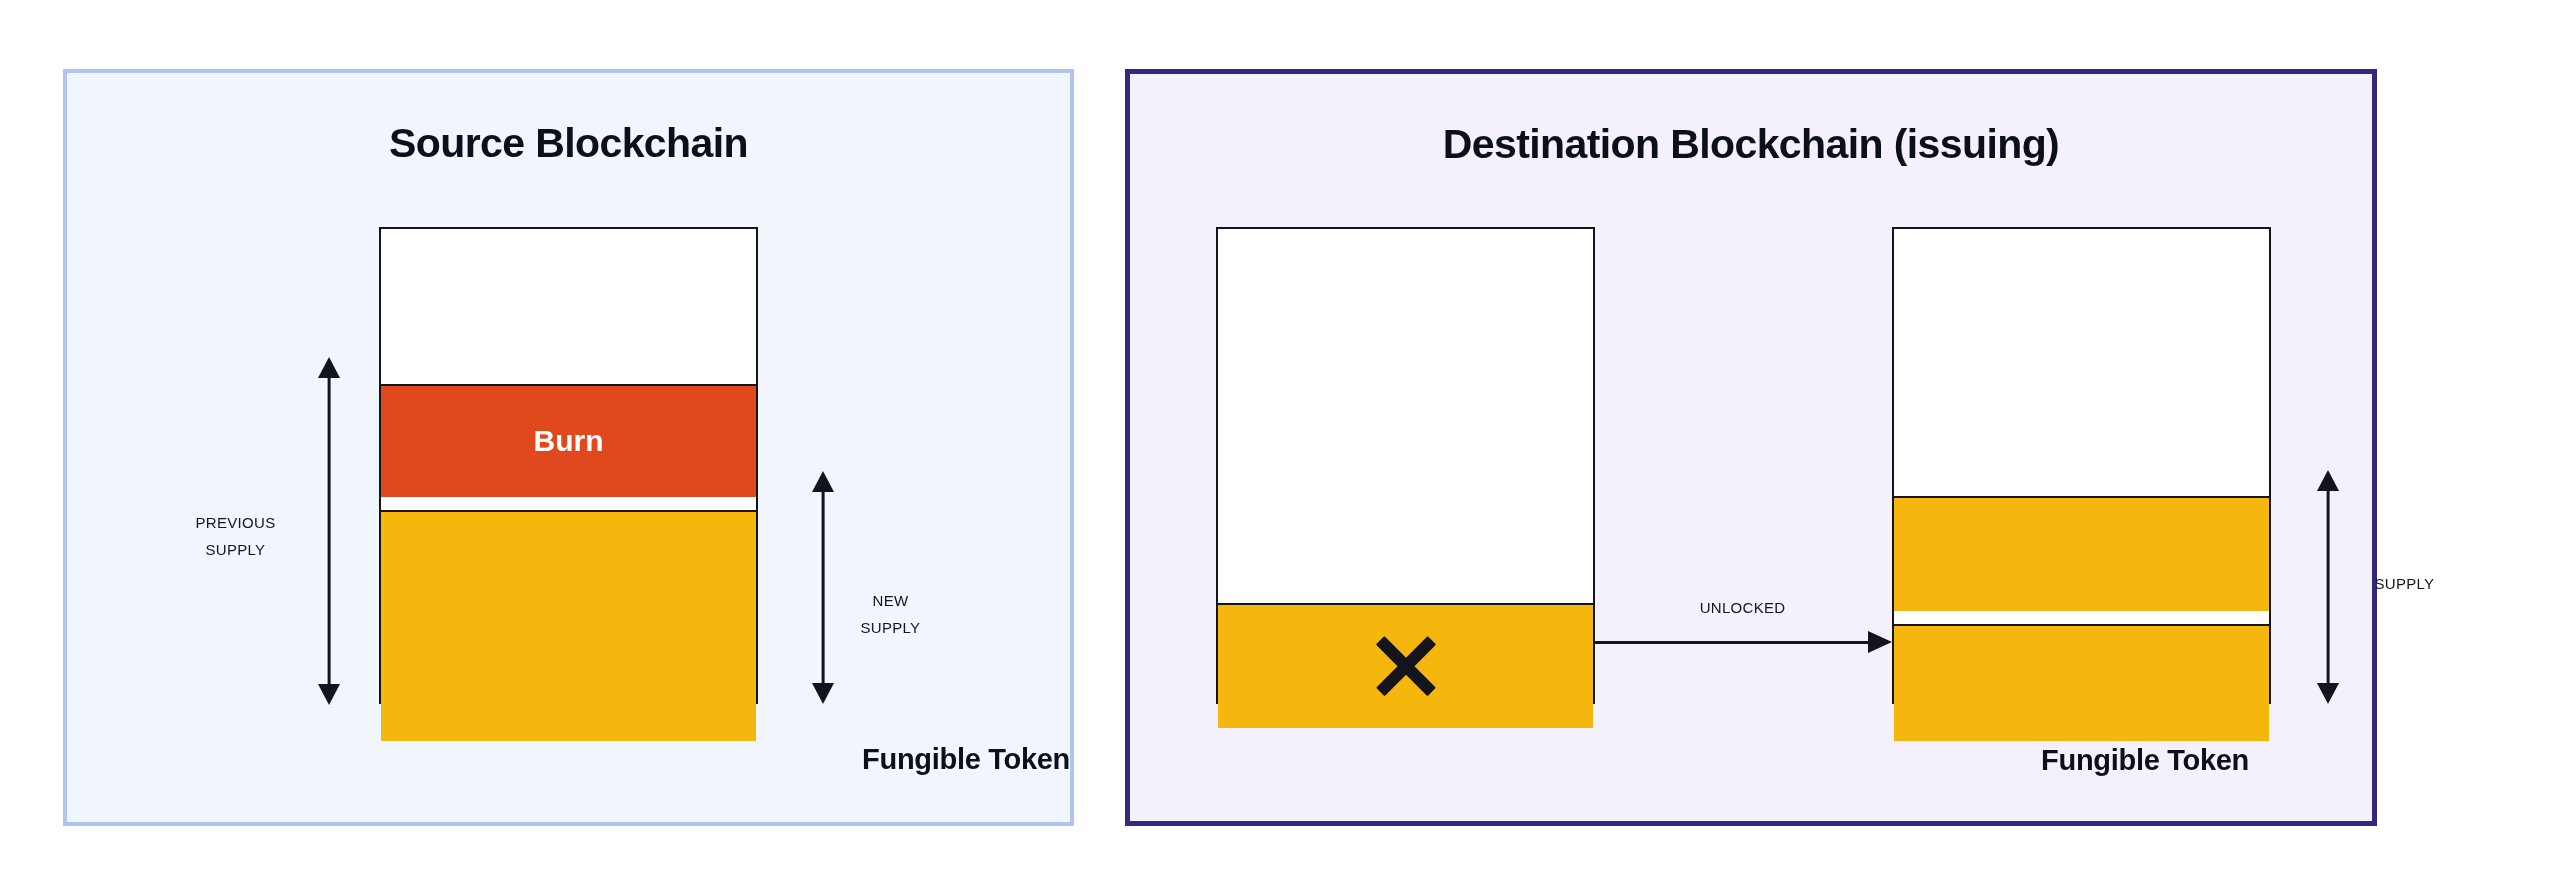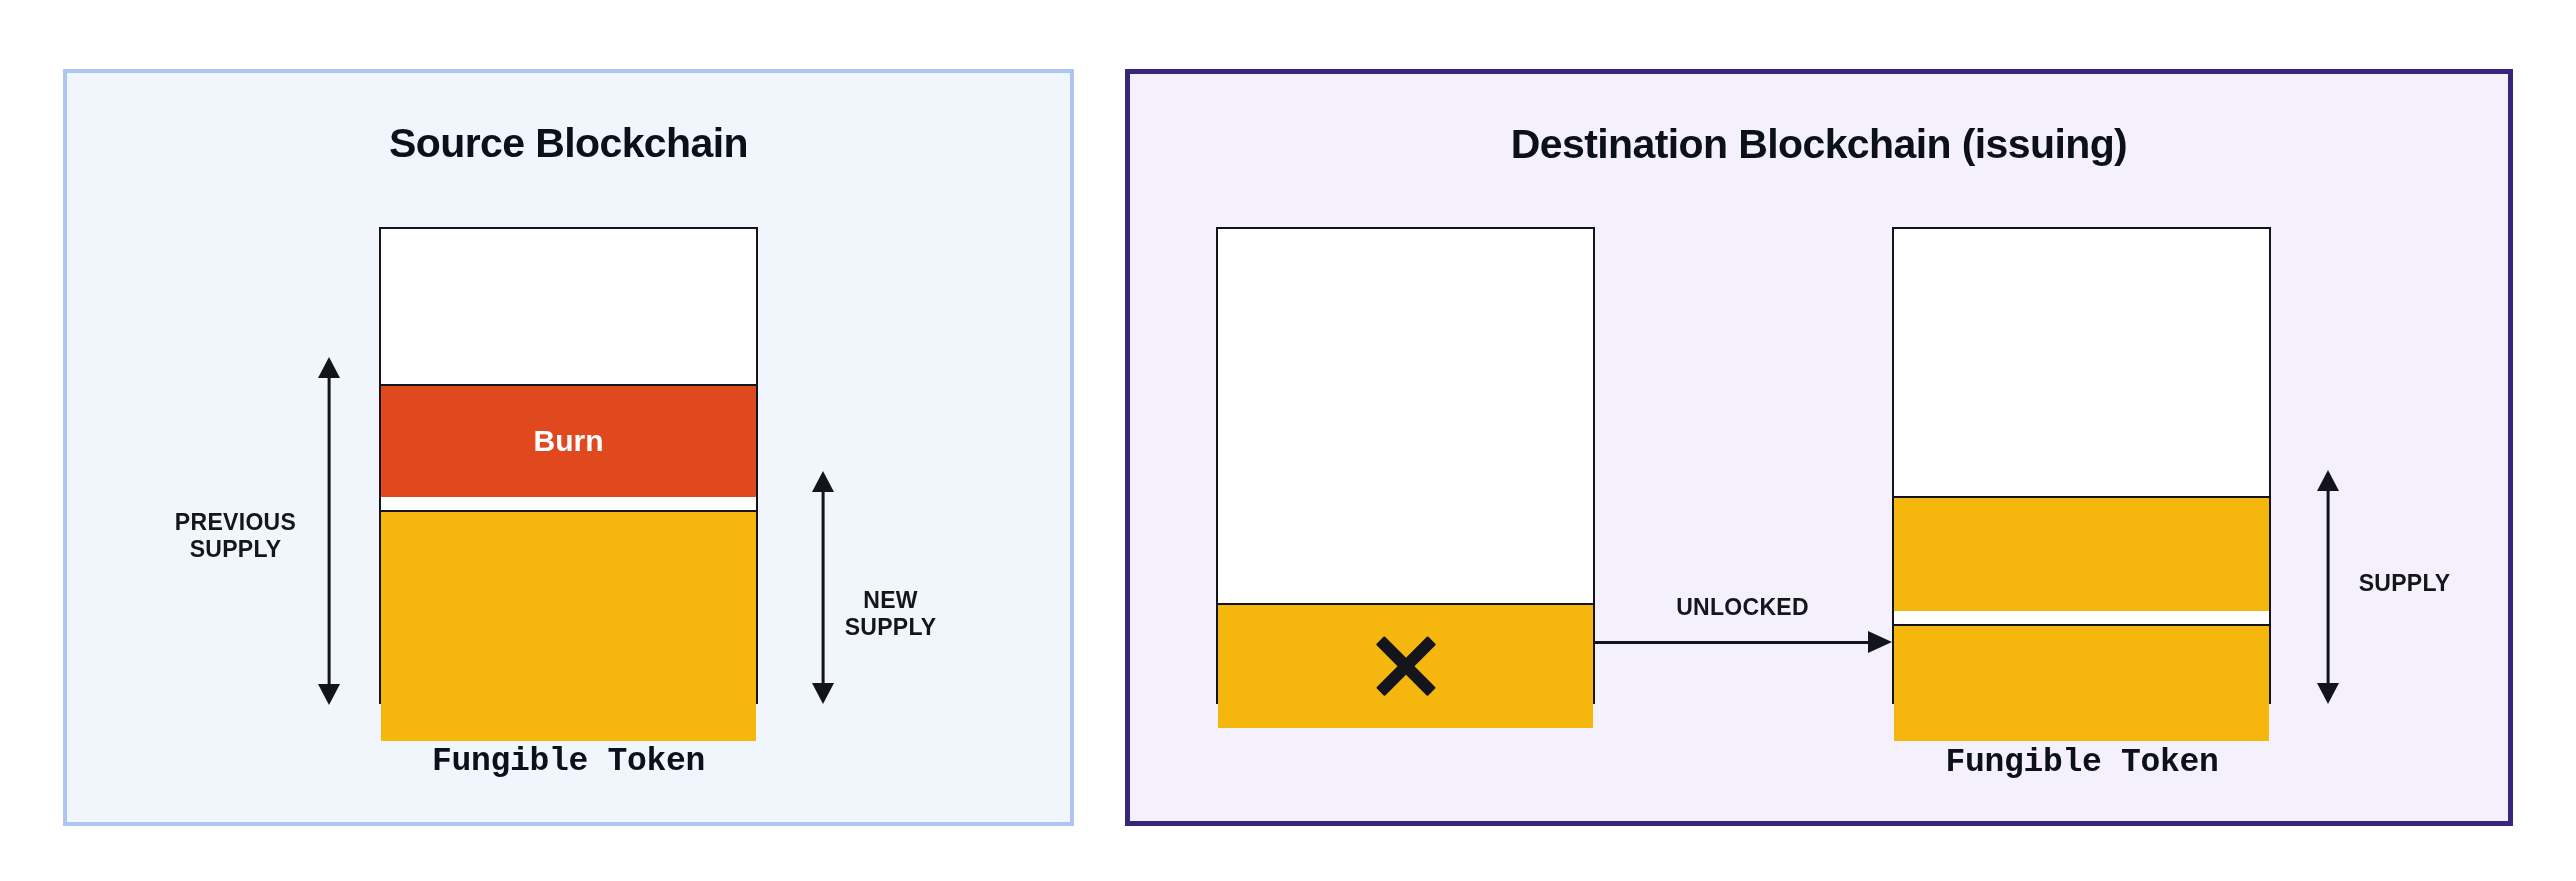--- a/index.html
+++ b/index.html
@@ -8,48 +8,47 @@
     font-family:"Liberation Sans","DejaVu Sans",sans-serif;
     color:var(--text-dark,#0c1018);
   }
   .panel{position:absolute;top:69px;height:757px;box-sizing:border-box;}
   .panel.source{
     left:63px;width:1011px;
     background:var(--source-panel-bg,#f1f5fc);
     border:4.5px solid var(--source-panel-border,#aec5f1);
   }
   .panel.destination{
-    left:1125px;width:1388px;
+    left:1125px;width:1252px;
     background:var(--destination-panel-bg,#f4f1fc);
     border:5.6px solid var(--destination-panel-border,#38257e);
   }
   .panel-title{
     position:absolute;left:0;right:0;top:49px;text-align:center;
     font-size:41px;font-weight:700;letter-spacing:-0.6px;line-height:1.05;
     color:var(--text-dark,#0c1018);
   }
   .bar{
     position:absolute;box-sizing:border-box;
     border:2.8px solid var(--outline-black,#14151c);
     background:#fff;
   }
   .bar .seg{box-sizing:border-box;width:100%;display:flex;align-items:center;justify-content:center;margin-top:13px;}
   .bar .seg + .seg{border-top:2.2px solid var(--outline-black,#14151c);}
   .burn-text{
     font-size:30px;font-weight:600;color:var(--burn-label-text,#fff);letter-spacing:0;
   }
   .caption{
-    position:absolute;text-align:center;
-    font-size:33px;font-weight:700;letter-spacing:-0.3px;
+    position:absolute;text-align:right;
+    font-size:29px;font-weight:700;letter-spacing:-0.3px;
     color:var(--text-dark,#0c1018);
-    font-family:Liberation Mono, monospace;
   }
   .small-label{
     position:absolute;text-align:center;
-    font-size:23px;font-weight:700;line-height:27px;letter-spacing:0.3px;
+    font-size:15px;font-weight:400;line-height:27px;letter-spacing:0.3px;
     color:#15161a;
   }
   
   .varrow{position:absolute;width:24.5px;}
   .varrow .vline{
     position:absolute;left:50%;transform:translateX(-50%);
     top:16.7px;bottom:16.7px;width:2.8px;background:var(--outline-black,#14151c);
   }
   .varrow .head-up,.varrow .head-down{
     position:absolute;left:50%;transform:translateX(-50%);width:0;height:0;

